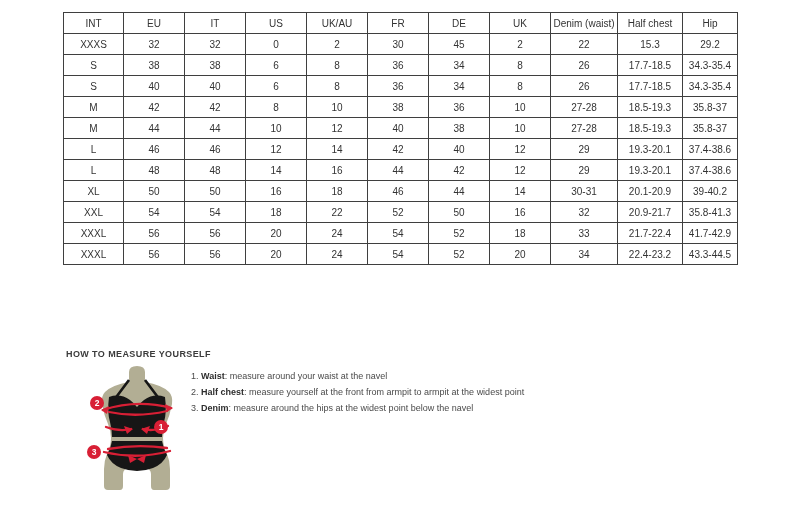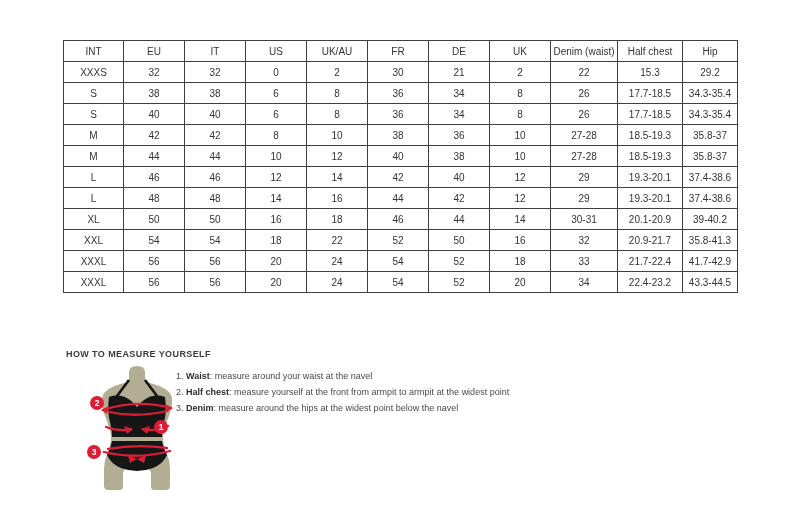--- a/index.html
+++ b/index.html
@@ -9,21 +9,21 @@
     width: 798px;
     height: 519px;
     background: #ffffff;
     font-family: "Liberation Sans", sans-serif;
     overflow: hidden;
   }
   
   table.size-chart {
     position: absolute;
     left: 63px;
-    top: 40px;
+    top: 12px;
     width: 674px;
     border-collapse: collapse;
     table-layout: fixed;
     border: 1px solid #2e2e2e;
   }
   table.size-chart th,
   table.size-chart td {
     border: 1px solid #3f3f3f;
     height: 21px;
     font-size: 10px;
@@ -58,20 +58,21 @@
     left: 176px;
     top: 368px;
     list-style: none;
     font-size: 9px;
     color: #4a4a4a;
   }
   .steps li {
     height: 16px;
     line-height: 16px;
     white-space: nowrap;
+    margin-left: 15px;
   }
   .steps .term { font-weight: 700; color: #2e2e2e; }
   .marker-text {
     font-family: "Liberation Sans", sans-serif;
     font-size: 8.5px;
     font-weight: 700;
     fill: #ffffff;
     text-anchor: middle;
   }
 </style>
@@ -110,21 +111,21 @@
         </tr>
     </thead>
     <tbody id="body-rows">
         <tr>
           <td>XXXS</td>
           <td>32</td>
           <td>32</td>
           <td>0</td>
           <td>2</td>
           <td>30</td>
-          <td>21</td>
+          <td>45</td>
           <td>2</td>
           <td>22</td>
           <td>15.3</td>
           <td>29.2</td>
         </tr>
         <tr>
           <td>S</td>
           <td>38</td>
           <td>38</td>
           <td>6</td>

